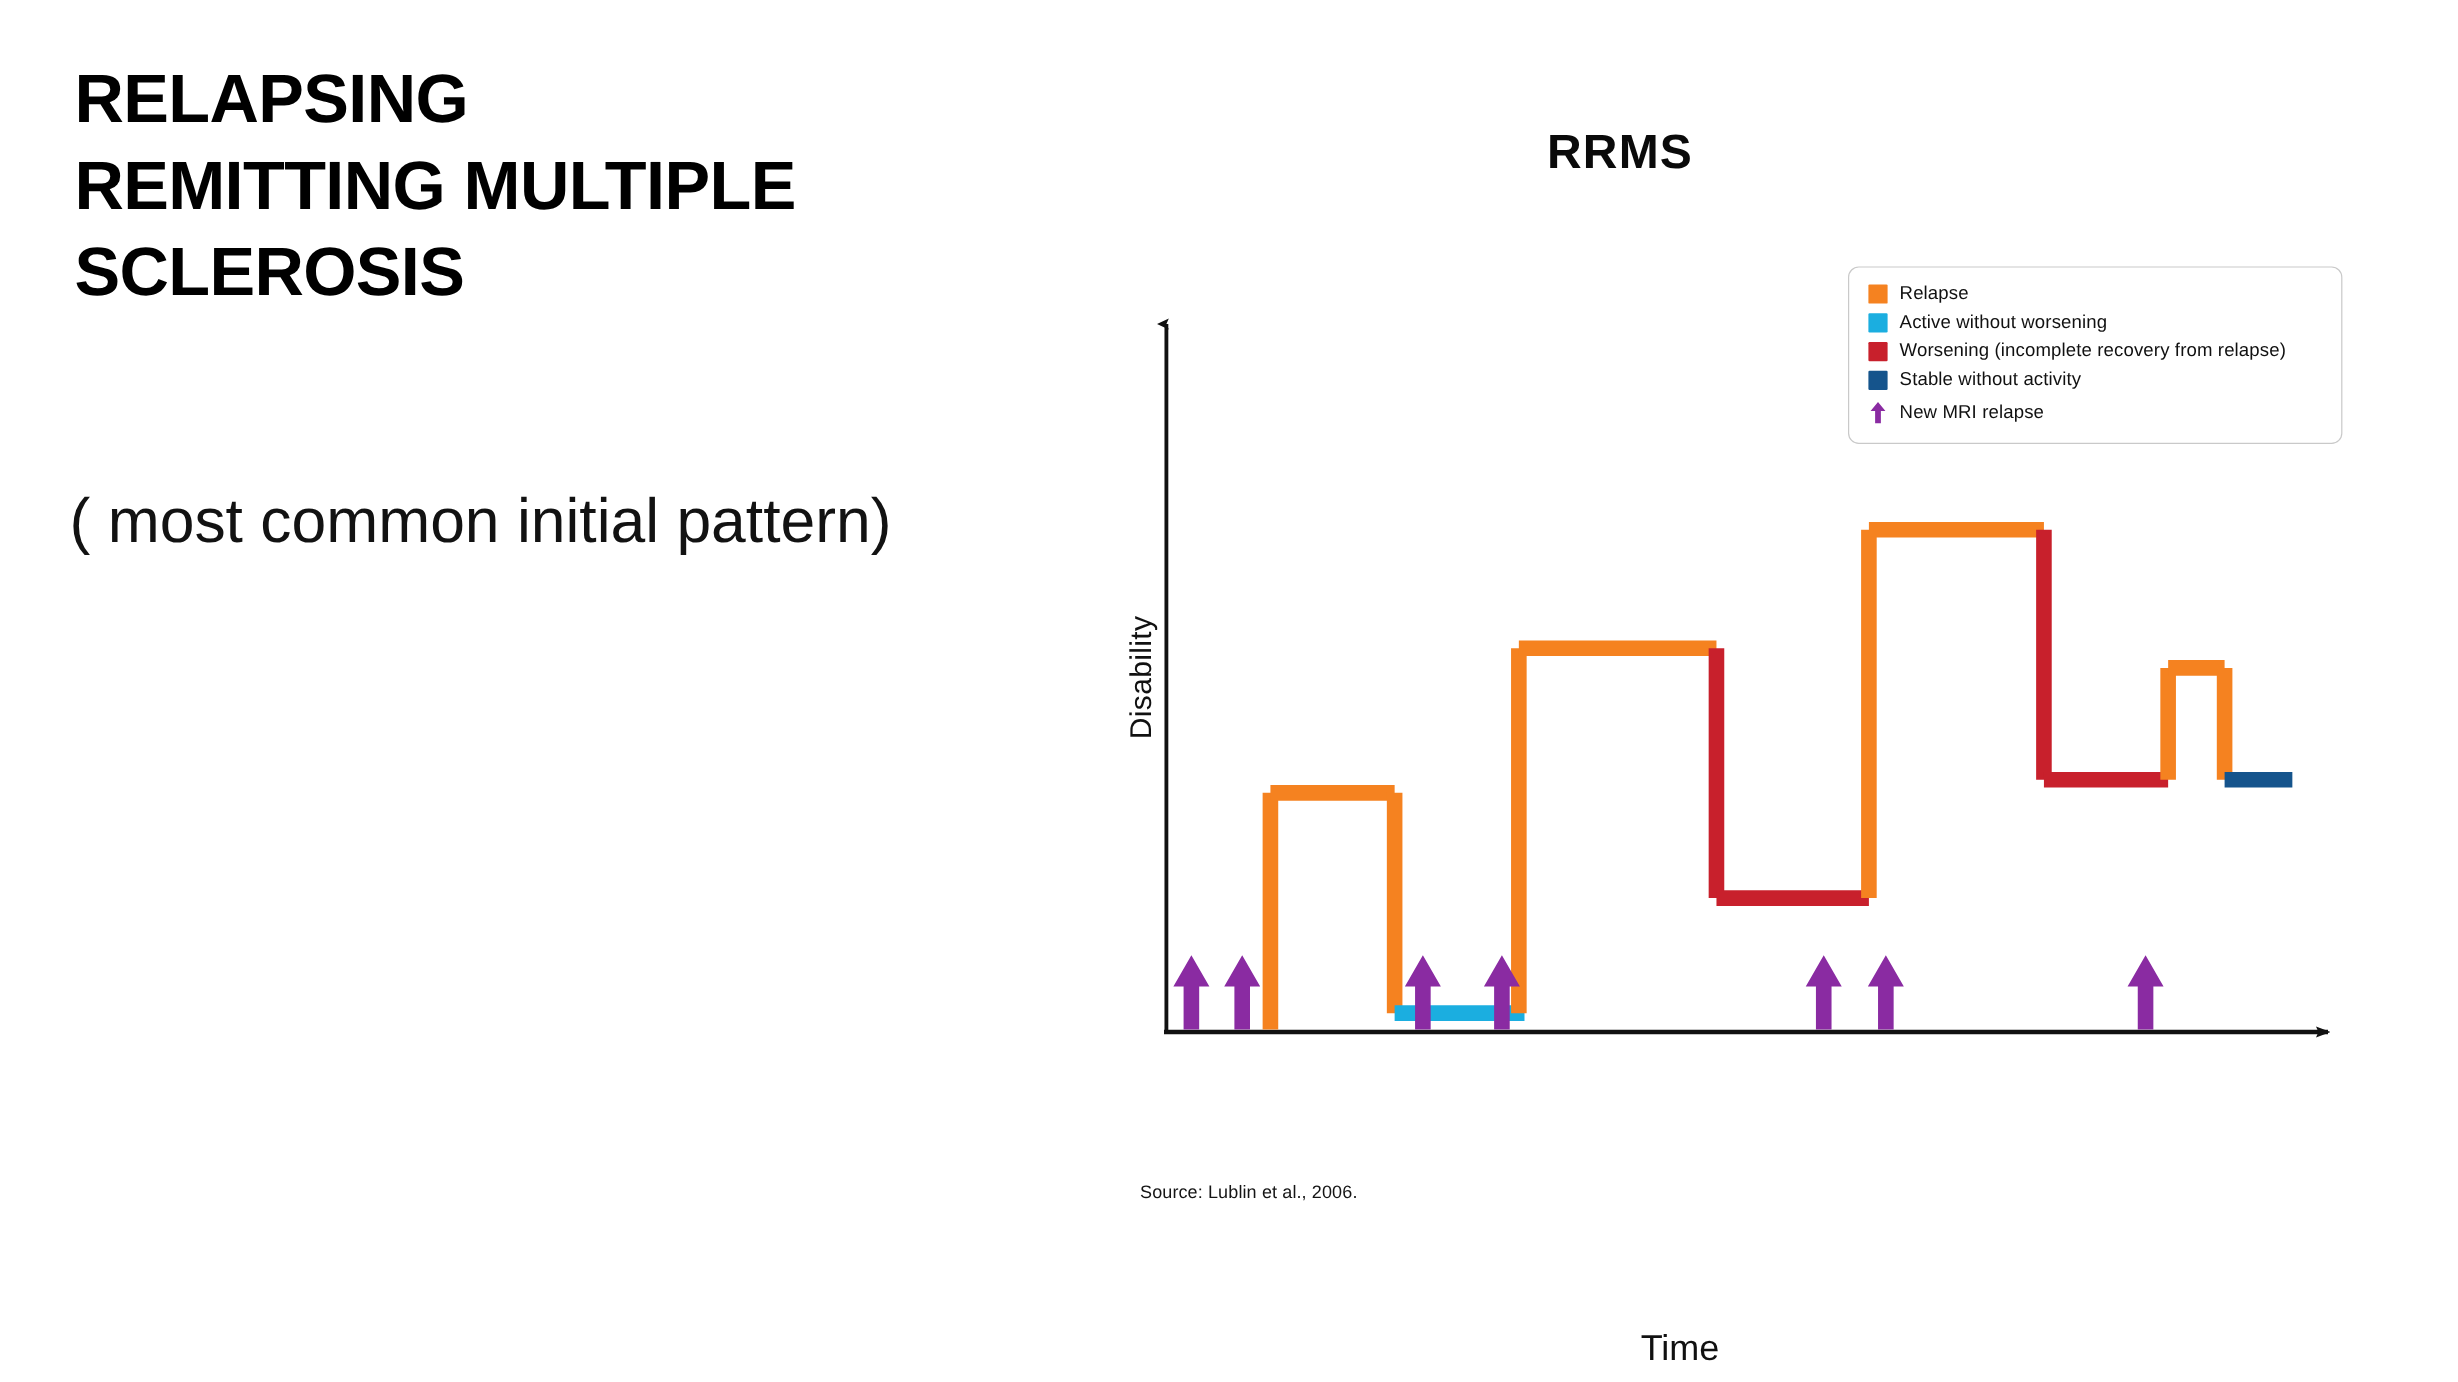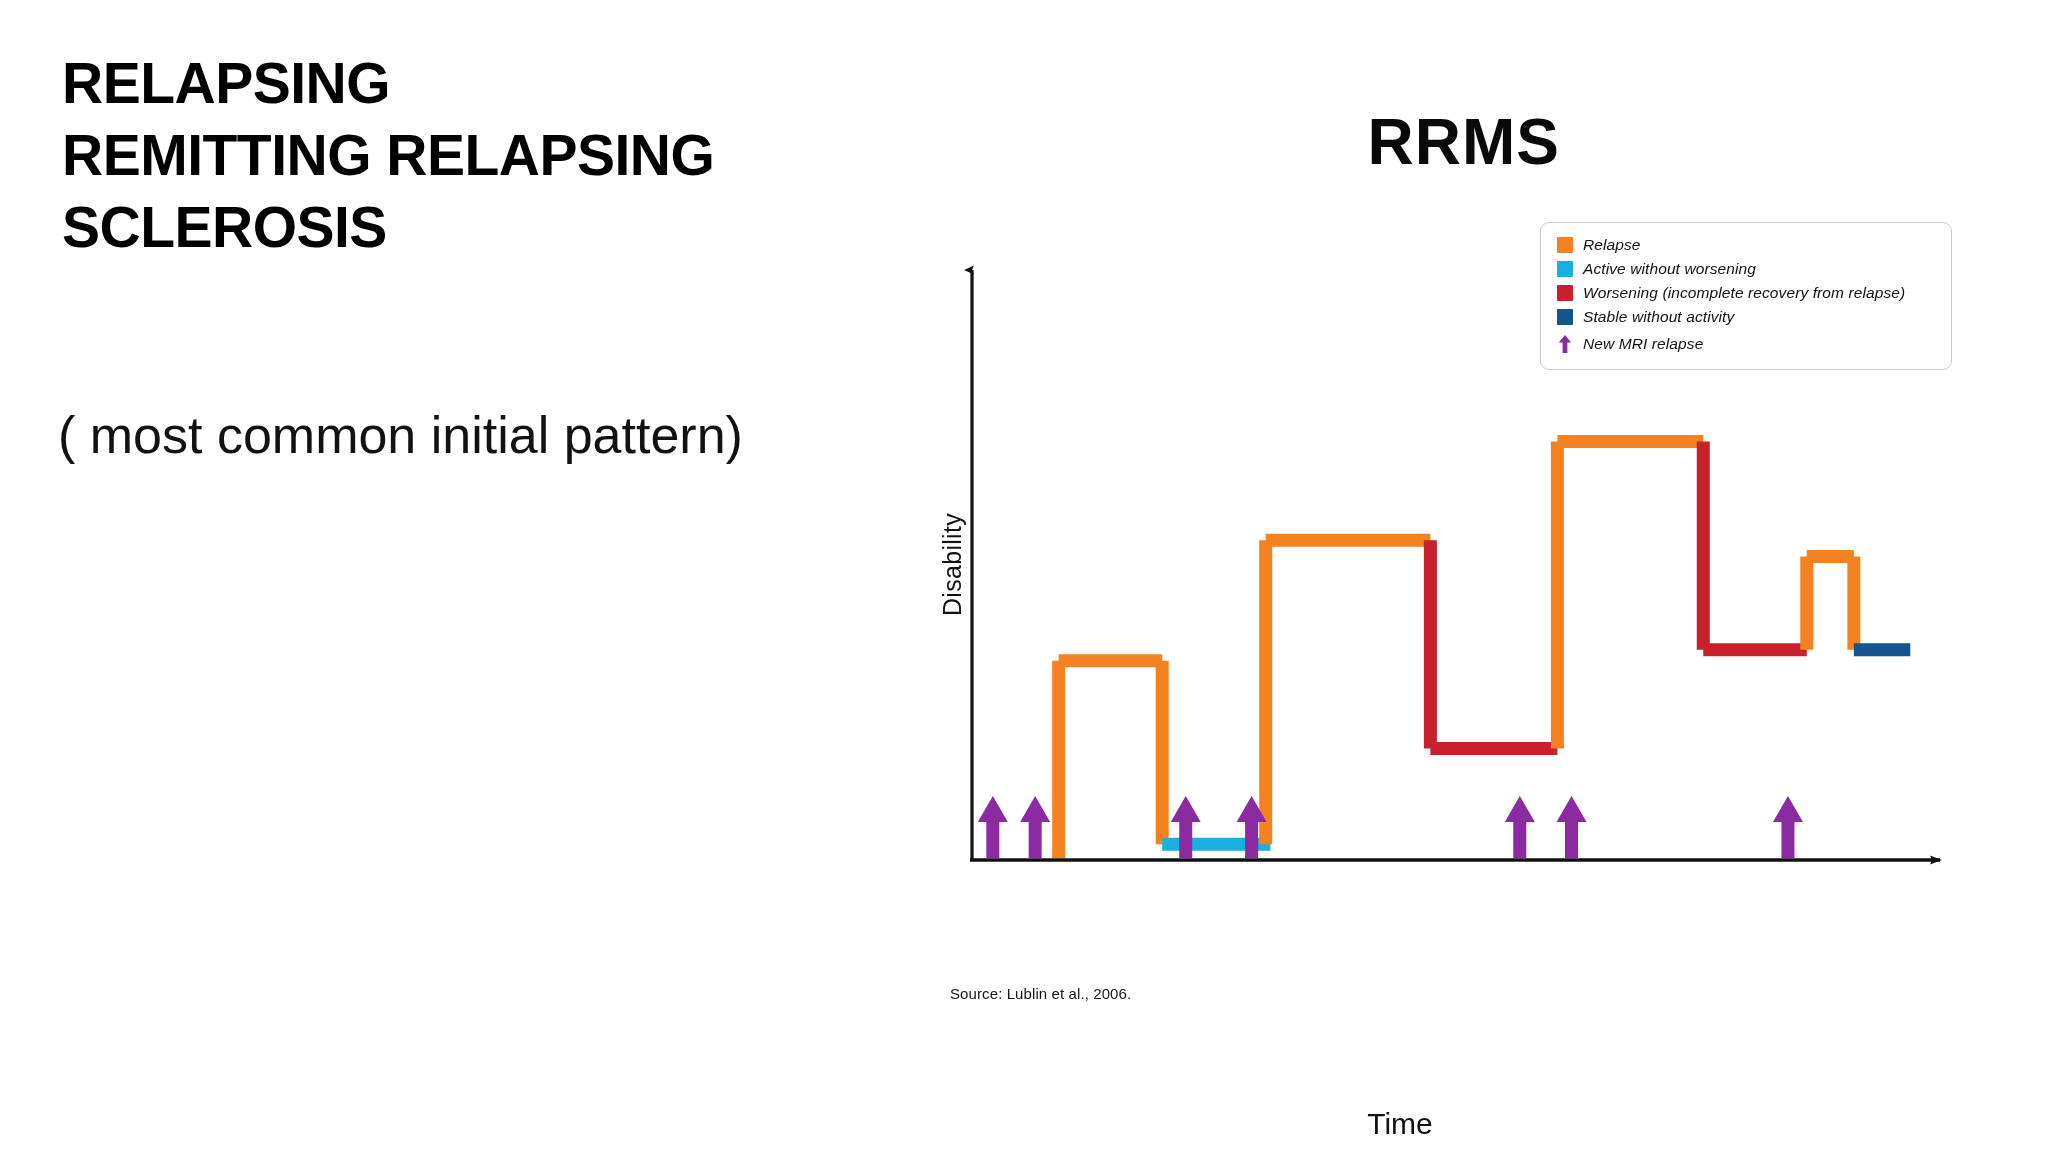--- a/index.html
+++ b/index.html
@@ -57,22 +57,22 @@
     left: 900px;
     top: 70px;
     width: 1110px;
     height: 1030px;
   }
   #chart-title {
     position: absolute;
     left: 240px;
     top: 35px;
     width: 420px;
-    text-align: right;
-    font-size: 64px;
+    text-align: center;
+    font-size: 40px;
     font-weight: 700;
     letter-spacing: 1px;
     color: #0a0a0a;
   }
 
   #chart-figure {
     position: absolute;
     left: 0px;
     top: 180px;
     width: 1110px;
@@ -107,21 +107,20 @@
   #chart-legend {
     position: absolute;
     left: 640px;
     top: 152px;
     width: 412px;
     border: 1px solid #c9c9c9;
     border-radius: 9px;
     background: #ffffff;
     padding: 14px 16px 16px 16px;
     box-sizing: border-box;
-    font-style: italic;
   }
   .legend-row {
     display: flex;
     align-items: center;
     margin-bottom: 8px;
     line-height: 1;
   }
   .legend-row:last-child { margin-bottom: 0; margin-top: 10px; }
   .legend-swatch {
     width: 16px;
@@ -151,21 +150,21 @@
     font-size: 15px;
     color: #151515;
     letter-spacing: 0.1px;
   }
 </style>
 </head>
 <body>
 
 <div id="slide-title">
   <span class="tline">RELAPSING</span>
-  <span class="tline">REMITTING RELAPSING</span>
+  <span class="tline">REMITTING MULTIPLE</span>
   <span class="tline">SCLEROSIS</span>
 </div>
 
 <div id="body-copy">
   <p class="para">( most common initial pattern)</p>
 </div>
 
 <div id="chart-panel">
 
   <div id="chart-title">RRMS</div>

